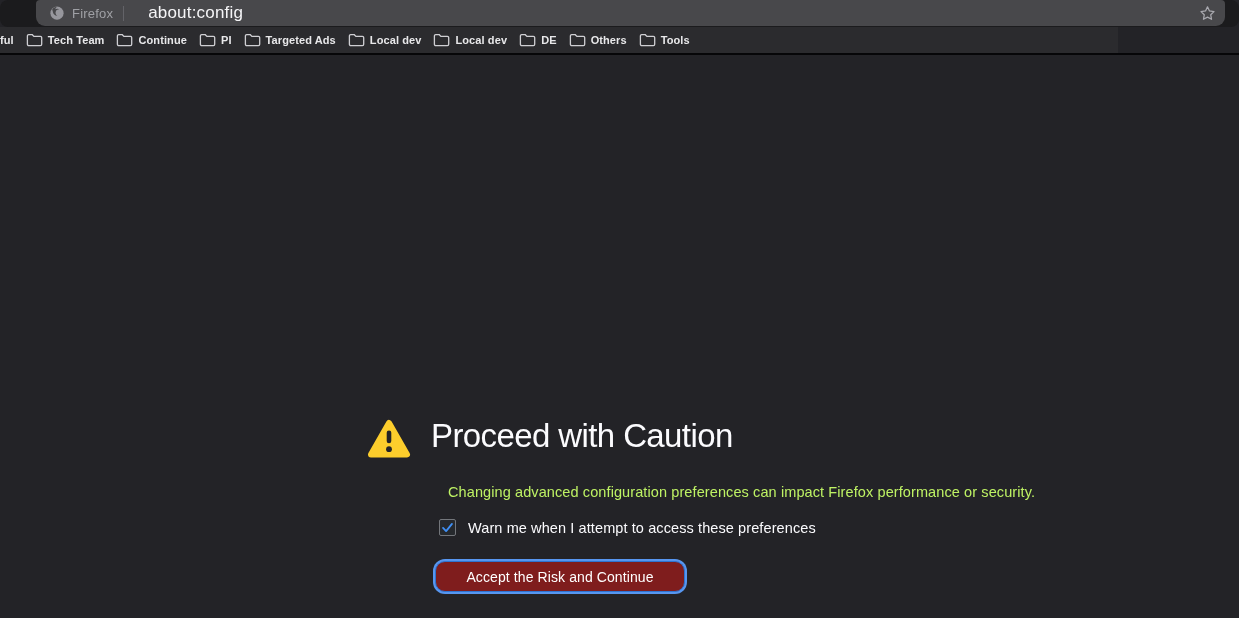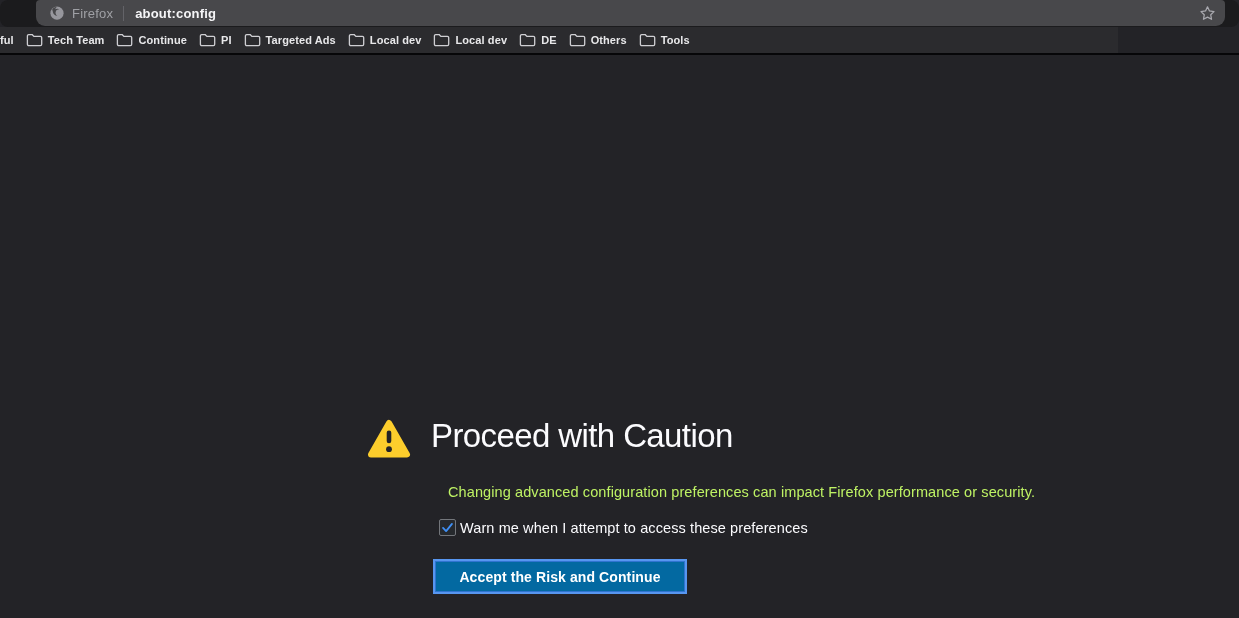--- a/index.html
+++ b/index.html
@@ -11,21 +11,21 @@
   
   .toolbar { position:absolute; left:0; top:0; width:1239px; height:27px; background:#1b1b1d;border-radius:8px; }
   .urlbar {
     position:absolute; left:36px; top:0; width:1189px; height:26px;
     background:#48484b; border-radius:4px 4px 9px 9px;
     display:flex; align-items:center; padding:0 8px 0 13px;
   }
   .ff-icon { width:16px; height:16px; margin-right:7px; flex:0 0 auto; }
   .site-label { font-size:13px; color:#9fa0a5; letter-spacing:0.2px; }
   .urlbar-sep { width:1px; height:15px; background:#636368; margin:0 11px 0 10px; }
-  .url-text { font-size:13px; font-weight:700; color:#f5f5f7; letter-spacing:0.2px; flex:1 1 auto; }
+  .url-text { font-size:17px; font-weight:400; color:#f5f5f7; letter-spacing:0.2px; flex:1 1 auto;margin-left:13px; }
   .star-icon { width:19px; height:19px; flex:0 0 auto; cursor:pointer; }
 
   
   .bookmarks-bar {
     position:absolute; left:0; top:27px; width:1118px; height:26px;
     background:#2b2b2e; display:flex; align-items:center; overflow:hidden;
   }
   .bm-item { display:flex; align-items:center; margin-right:12px; cursor:pointer; flex:0 0 auto; }
   .bm-item .folder-icon { width:17px; height:14px; margin-right:5px; flex:0 0 auto; }
   .bm-label { font-size:11px; font-weight:700; color:#e8e8ea; letter-spacing:0.1px; white-space:nowrap; }
@@ -48,27 +48,27 @@
     position:absolute; left:439px; top:464px;
     display:flex; align-items:center; cursor:pointer;
   }
   .checkbox {
     width:17px; height:17px; border-radius:2px;
     background:#26292d; border:1px solid #73767b;
     display:flex; align-items:center; justify-content:center; flex:0 0 auto;
   }
   .checkbox svg { width:13px; height:13px; display:none; }
   .checkbox.checked svg { display:block; }
-  .check-label { font-size:14.5px; color:#fbfbfe; margin-left:4px; letter-spacing:0.1px; }
+  .check-label { font-size:14.5px; color:#fbfbfe; margin-left:12px; letter-spacing:0.1px; }
 
   .accept-button {
     position:absolute; left:435px; top:506px; width:250px; height:31px;
-    background:#0369a1; color:#ffffff; font-family:inherit;
-    font-size:14px; font-weight:700; letter-spacing:0.1px;
-    border:1px solid #2f74d0; border-radius:0;
+    background:#7f1d1d; color:#ffffff; font-family:inherit;
+    font-size:14px; font-weight:400; letter-spacing:0.1px;
+    border:1px solid #2f74d0; border-radius:10px;
     box-shadow:0 0 0 2px #5796f0;
     cursor:pointer;
   }
 </style>
 </head>
 <body>
 
 <div class="screen">
 
   <div class="toolbar">

